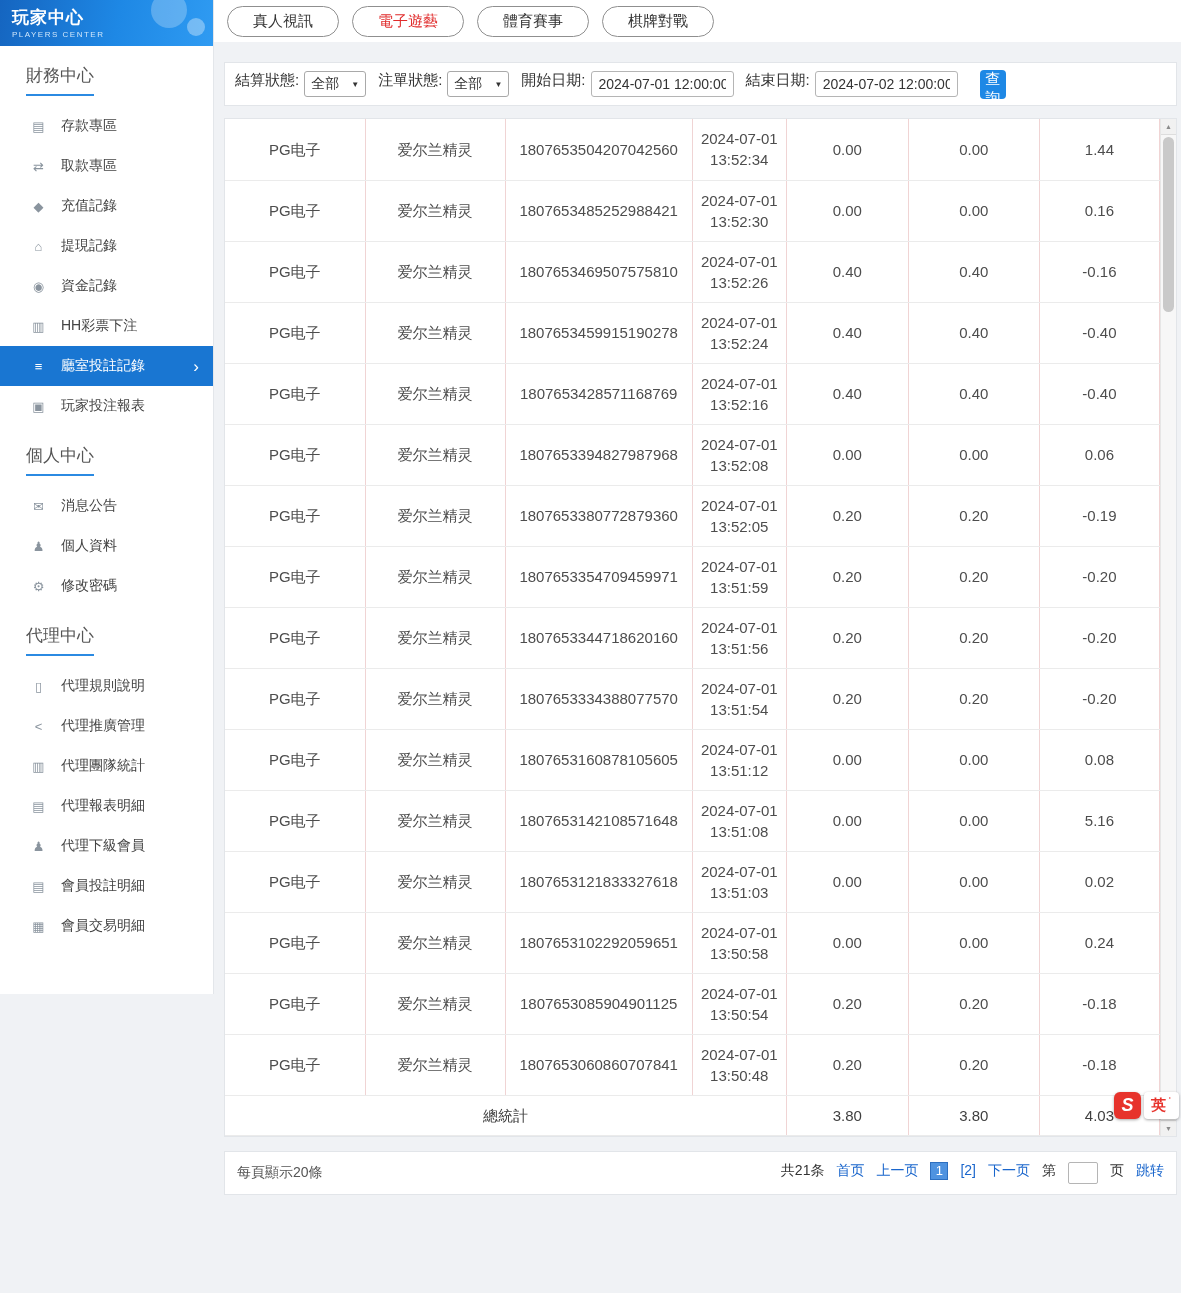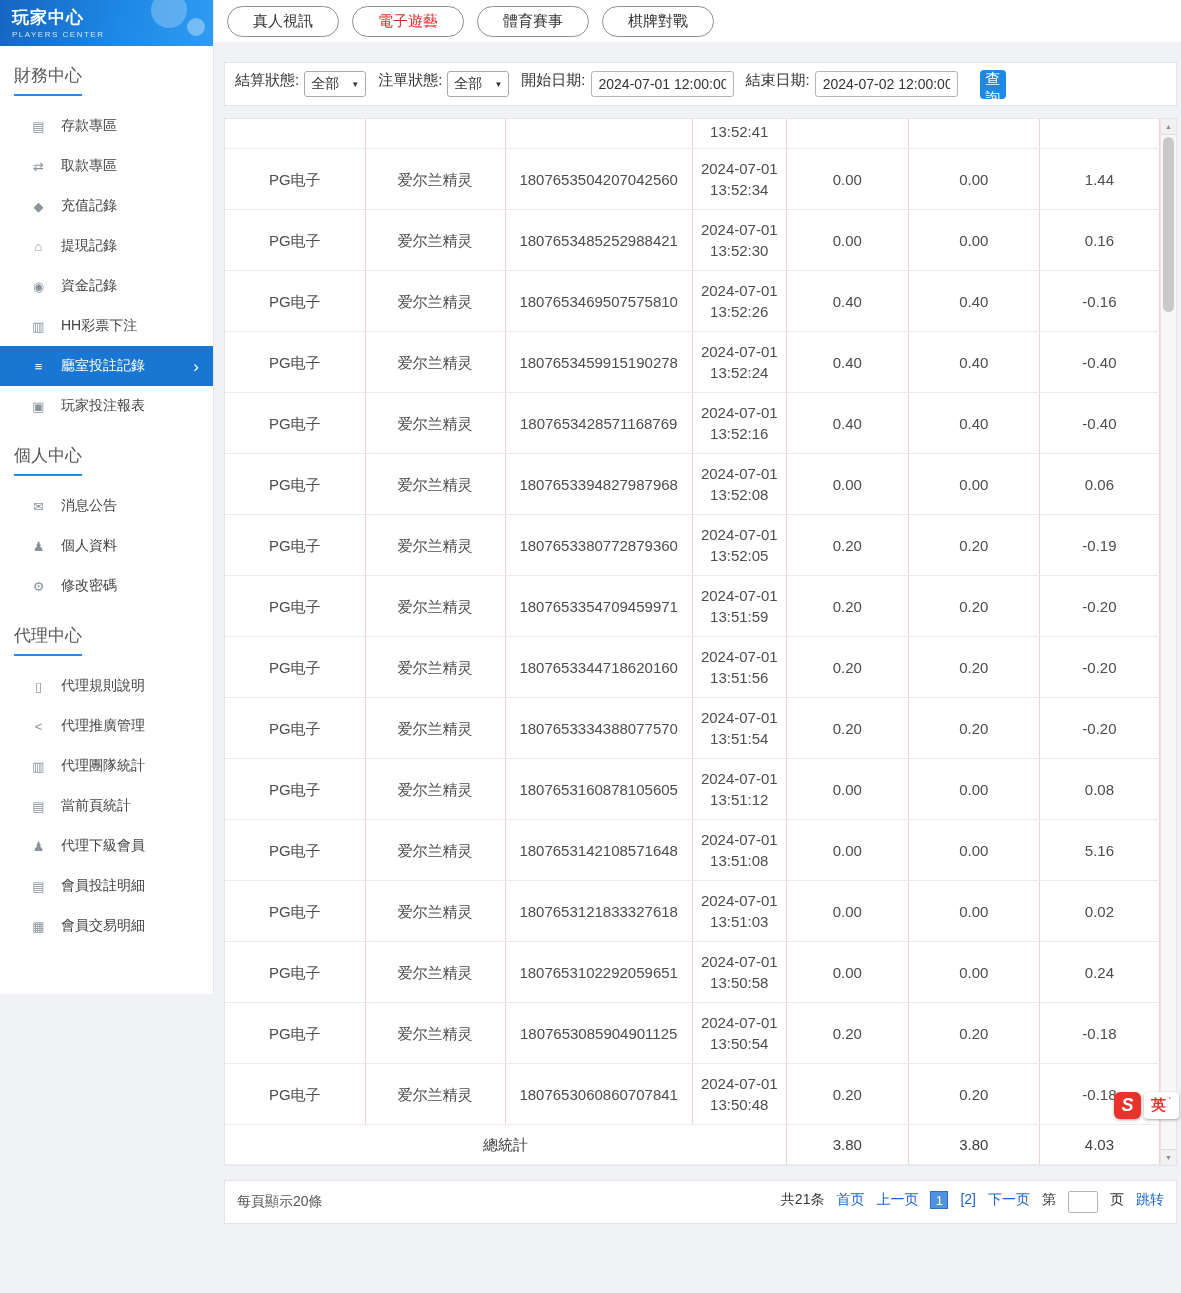--- a/index.html
+++ b/index.html
@@ -12,21 +12,21 @@
 
   
   .sidebar { width:214px; background:#fff; border-right:1px solid #e3e6ea; padding-bottom:48px; }
   .sidebar-header { height:46px; background:linear-gradient(100deg,#1565c0 0%,#1e88e5 55%,#2f9bf2 100%);
     position:relative; overflow:hidden; padding:6px 0 0 12px; }
   .sb-title { color:#fff; font-size:17px; font-weight:bold; letter-spacing:1px; }
   .sb-sub { color:#cfe6fb; font-size:8px; letter-spacing:1.5px; margin-top:1px; }
   .deco { position:absolute; border-radius:50%; background:rgba(255,255,255,.25); }
   .c1 { width:36px; height:36px; right:26px; top:-8px; }
   .c2 { width:18px; height:18px; right:8px; top:18px; background:rgba(255,255,255,.35); }
-  .section-title-wrap { padding:18px 0 10px 14px; }
+  .section-title-wrap { padding:18px 0 10px 14px;margin-left:12px; }
   .section-title { font-size:17px; color:#555; padding-bottom:7px; border-bottom:2px solid #2b8ae2; display:inline-block; }
   .nav-item { height:40px; display:flex; align-items:center; padding-left:30px; cursor:pointer; color:#444; font-size:14px; }
   .nav-icon { width:17px; margin-right:14px; color:#8a949e; font-size:13px; text-align:center; flex:0 0 auto; }
   .nav-item.active { background:#1976d2; color:#fff; }
   .nav-item.active .nav-icon { color:#fff; }
   .chev { margin-left:auto; margin-right:14px; font-size:17px; color:#fff; line-height:1; }
 
   
   .main { flex:1; display:flex; flex-direction:column; }
   .tabbar { background:#fff; height:42px; display:flex; align-items:center; gap:13px; padding-left:13px; margin-bottom:20px; }
@@ -155,21 +155,21 @@
         <div class="nav-item">
           <span class="nav-icon">&lt;</span>
           <span class="nav-label">代理推廣管理</span>
         </div>
         <div class="nav-item">
           <span class="nav-icon">▥</span>
           <span class="nav-label">代理團隊統計</span>
         </div>
         <div class="nav-item">
           <span class="nav-icon">▤</span>
-          <span class="nav-label">當前頁統計</span>
+          <span class="nav-label">代理報表明細</span>
         </div>
         <div class="nav-item">
           <span class="nav-icon">♟</span>
           <span class="nav-label">代理下級會員</span>
         </div>
         <div class="nav-item">
           <span class="nav-icon">▤</span>
           <span class="nav-label">會員投註明細</span>
         </div>
         <div class="nav-item">
@@ -220,29 +220,20 @@
           <colgroup>
             <col style="width:140px">
               <col style="width:140px">
               <col style="width:187px">
             <col style="width:94px">
               <col style="width:122px">
               <col style="width:131px">
               <col style="width:120px">
           </colgroup>
           <tbody id="table-body">
-              <tr class="row-partial">
-                <td></td>
-                <td></td>
-                <td></td>
-                <td>13:52:41</td>
-                <td></td>
-                <td></td>
-                <td></td>
-              </tr>
               <tr class="row-data">
                 <td>PG电子</td>
                 <td>爱尔兰精灵</td>
                 <td>1807653504207042560</td>
                 <td>
                   <div>2024-07-01</div>
                   <div>13:52:34</div>
                 </td>
                 <td>0.00</td>
                 <td>0.00</td>

